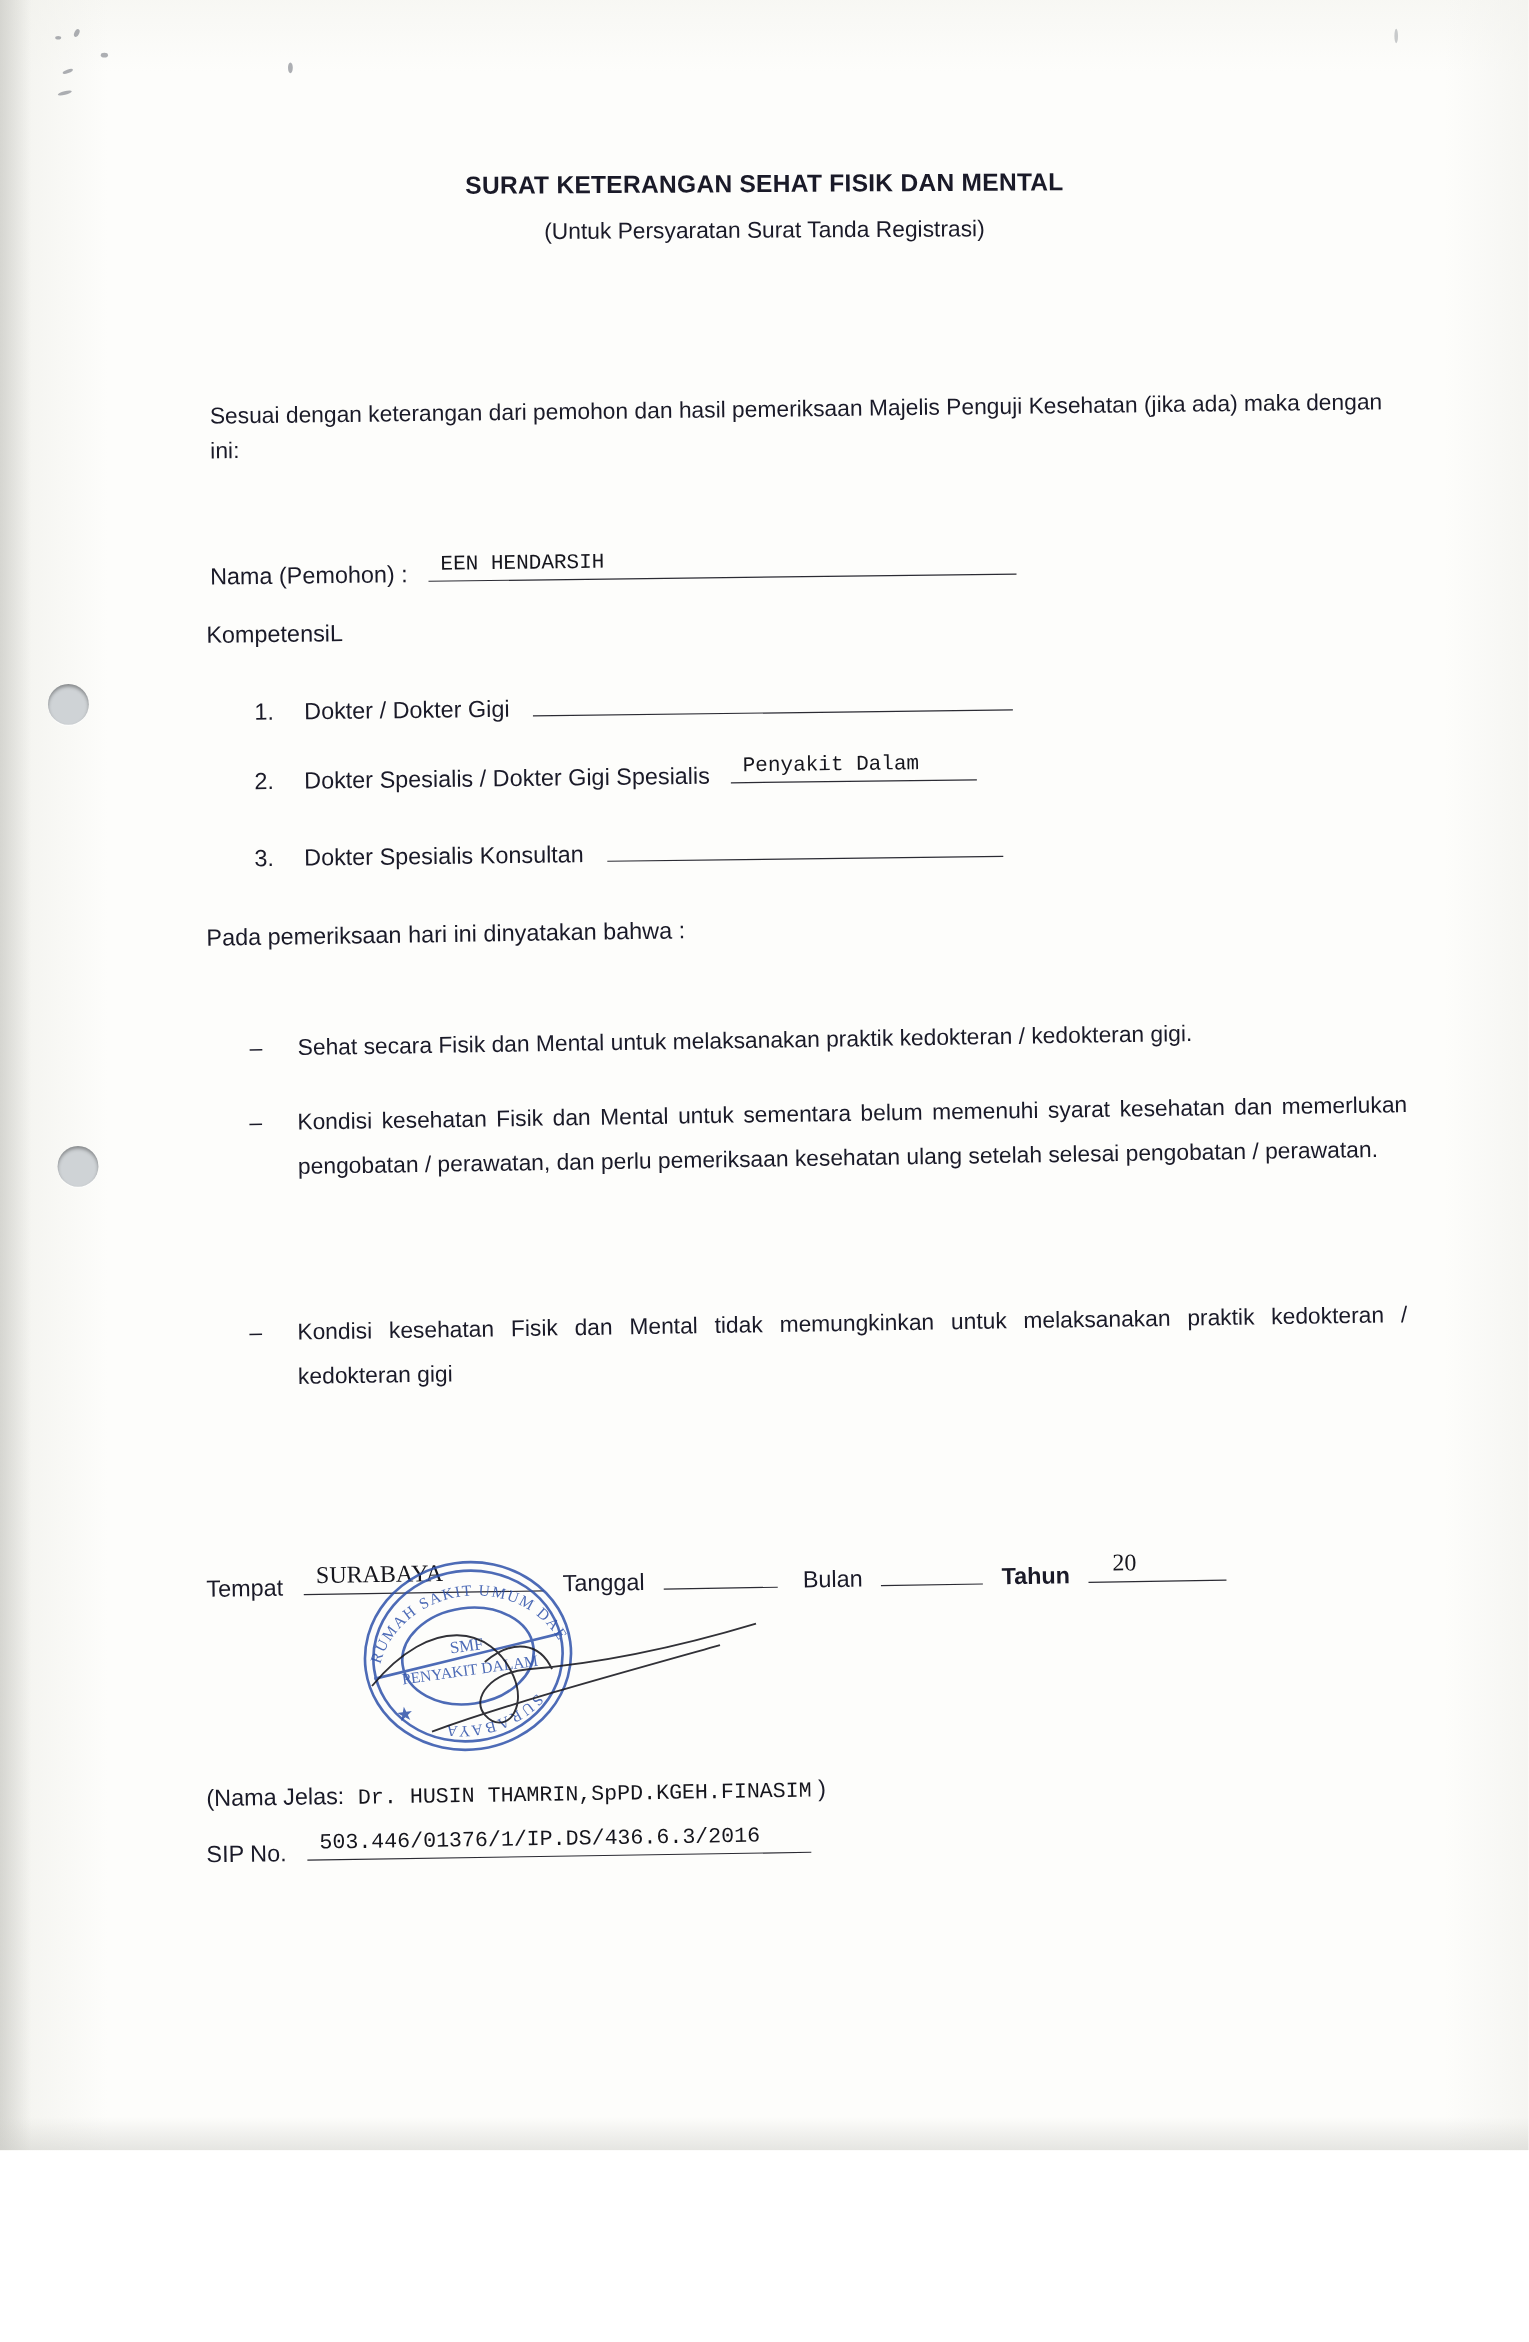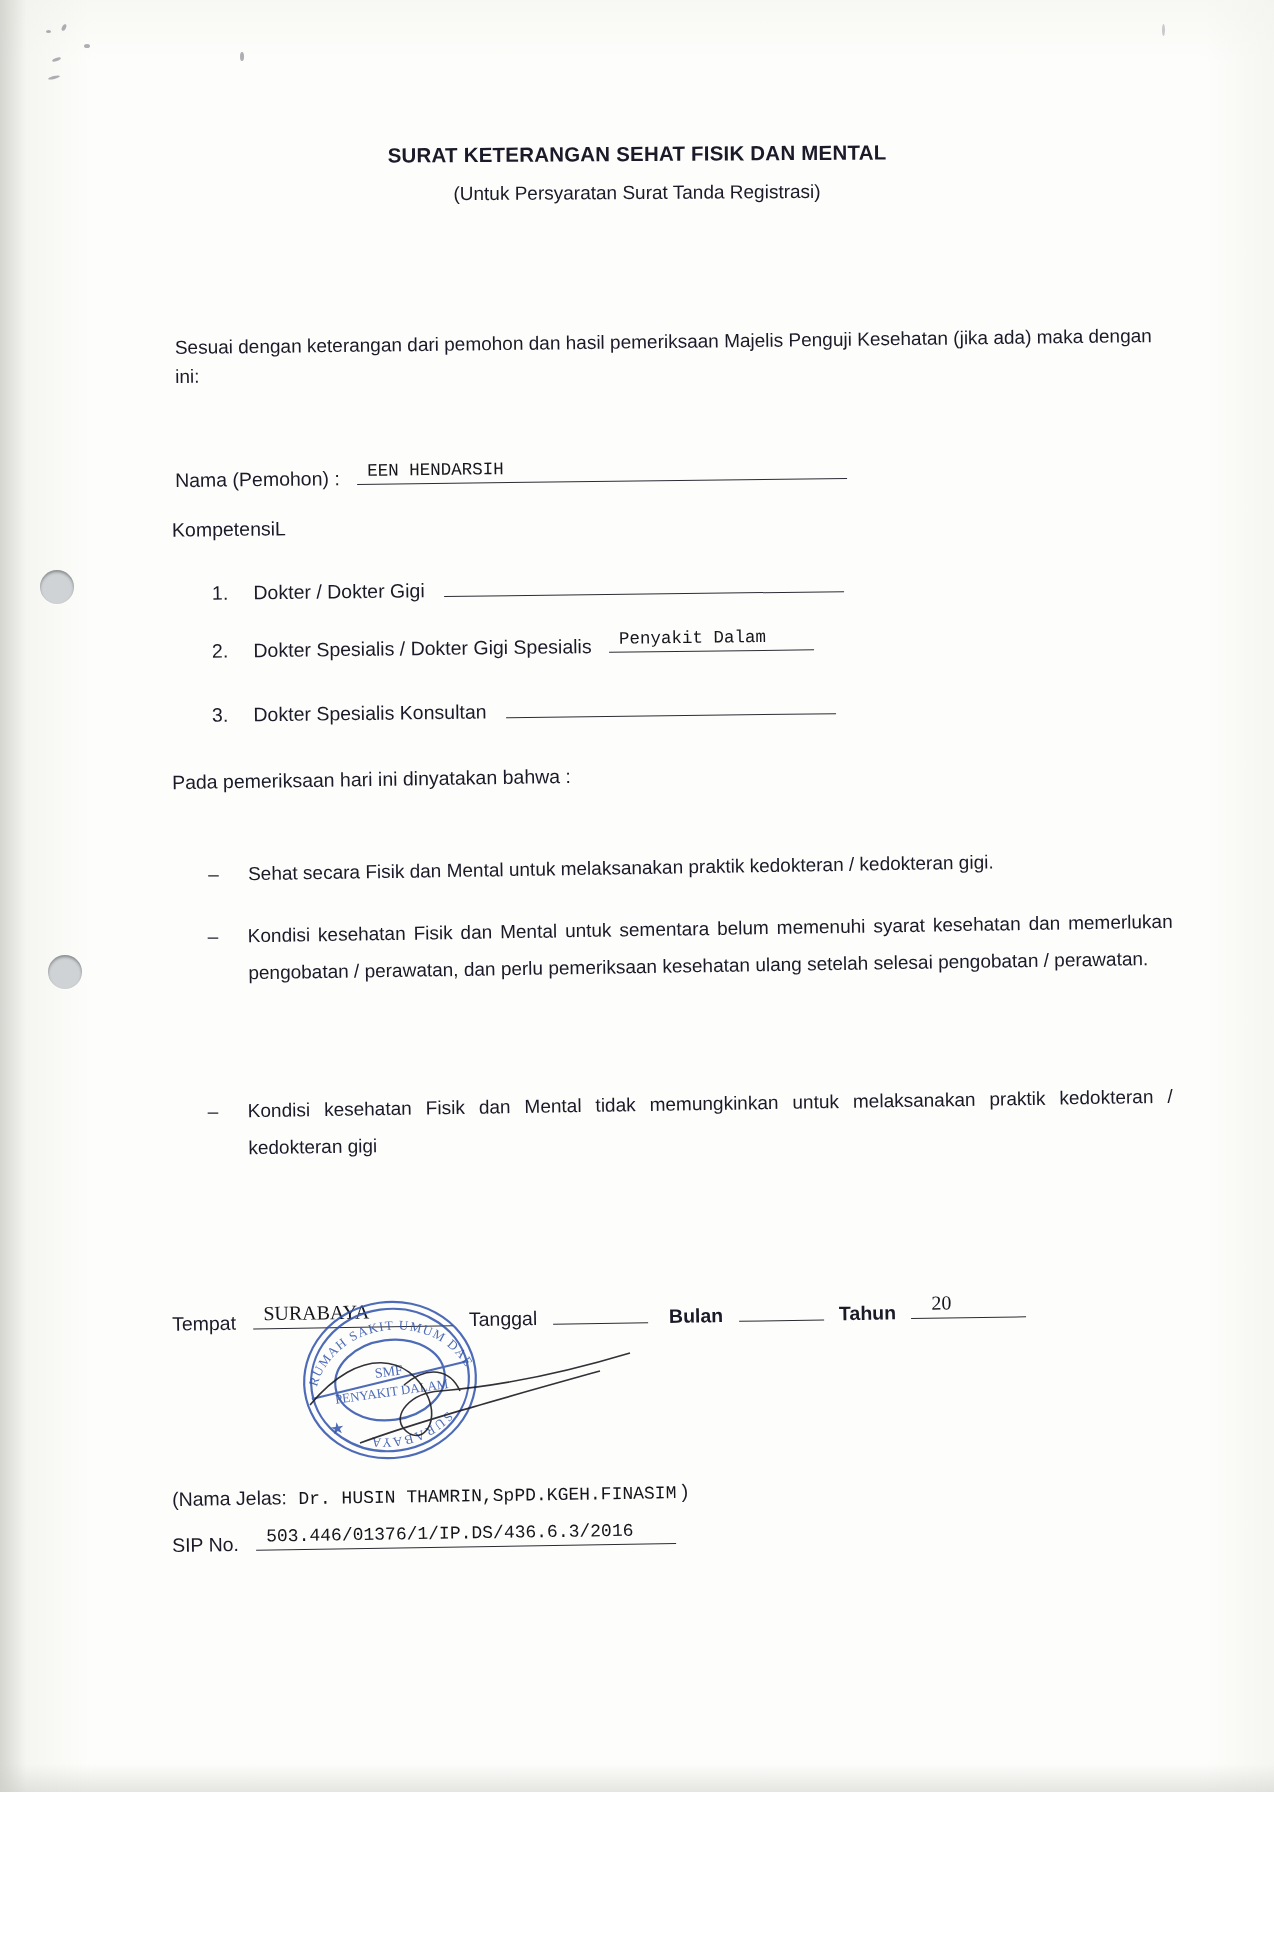--- a/index.html
+++ b/index.html
@@ -268,21 +268,21 @@
 
     <div class="signblock" style="left:172px; top:1303px;">
       <span class="label">Tempat</span>
       <span class="line" style="width:200px; margin-left:12px;">
         <span class="fill" style="font-family:'Liberation Serif',serif;font-size:20px;">SURABAYA</span>
       </span>
       <span class="label" style="margin-left:10px;">Tanggal</span>
       <span class="line" style="width:95px; margin-left:10px;">
         <span class="fill"></span>
       </span>
-      <span class="label" style="margin-left:16px;font-weight:bold;">Bulan</span>
+      <span class="label" style="margin-left:16px;">Bulan</span>
       <span class="line" style="width:85px; margin-left:10px;">
         <span class="fill"></span>
       </span>
       <span class="label" style="margin-left:10px;font-weight:bold;">Tahun</span>
       <span class="line" style="width:115px; margin-left:10px;">
         <span class="fill" style="font-family:'Liberation Serif',serif;font-size:20px;left:20px;">20</span>
       </span>
     </div>
 
     <div class="stamp">

